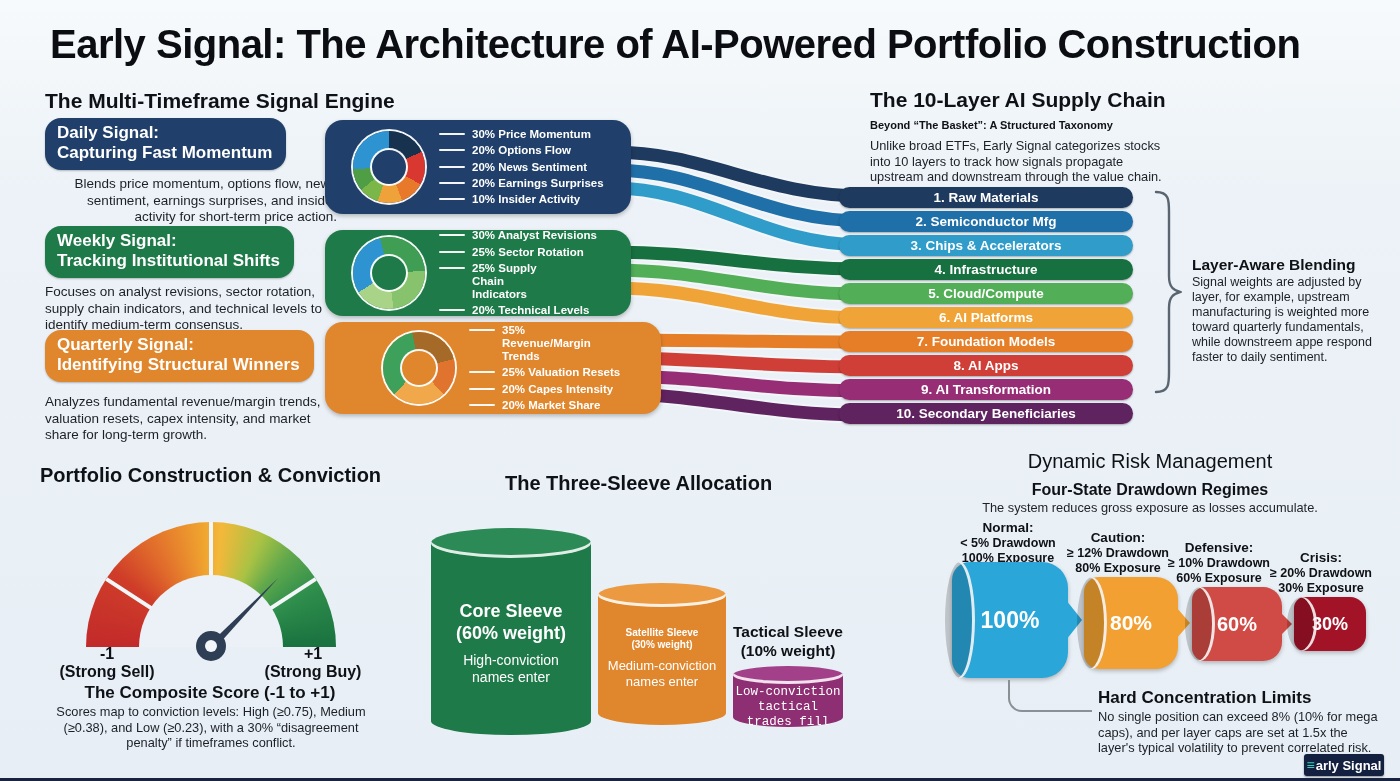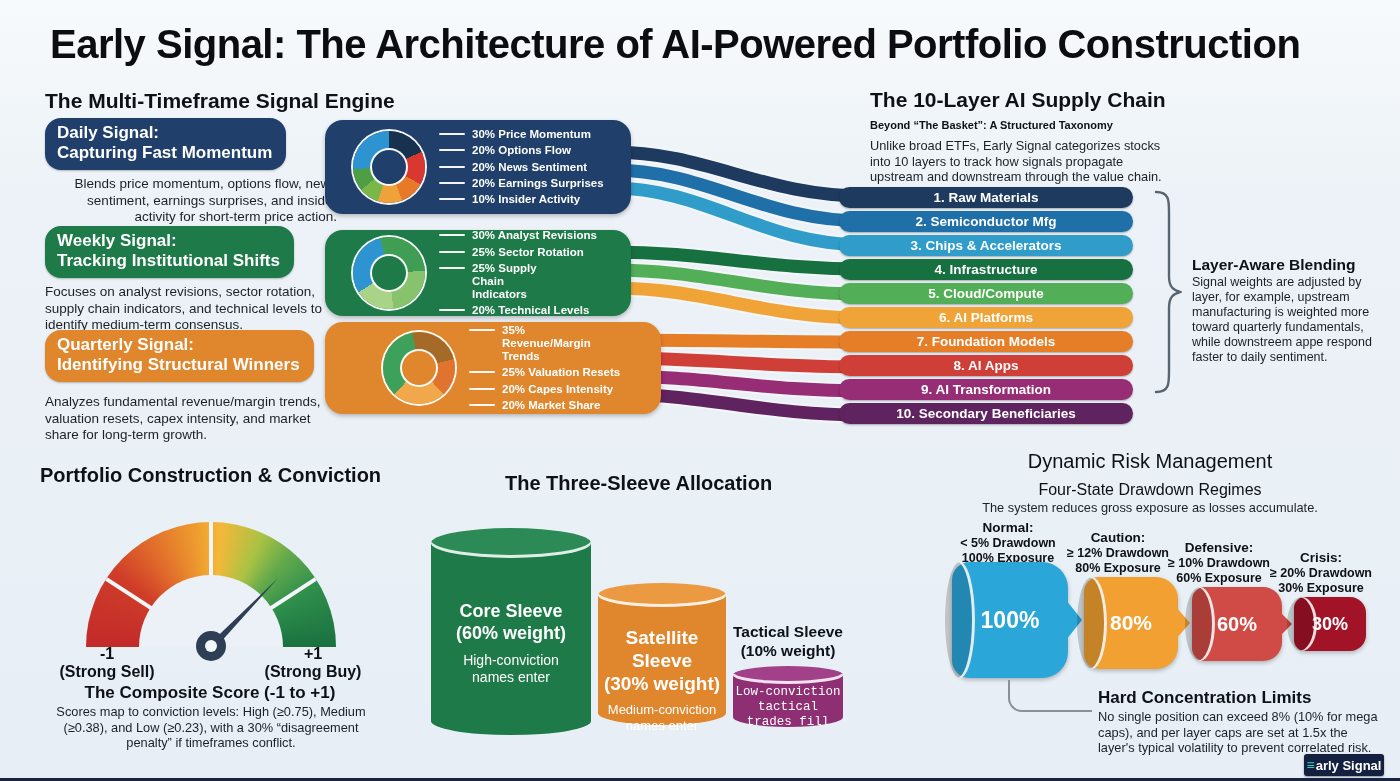--- a/index.html
+++ b/index.html
@@ -222,42 +222,42 @@
         </div>
         <div style="font-size:14px;margin-top:8px;line-height:1.2;width:120px;margin-left:20px;">High-conviction names enter</div>
       </div>
     </div>
   </div>
 
   <div class="cyl" style="left:598px;top:583px;width:128px;">
     <div class="cyl-top" style="top:0;height:24px;background:#eb9a42;z-index:2;"></div>
     <div class="cyl-body" style="height:130px;background:#e0862d;margin-top:12px;border-bottom-left-radius:50% 12px;border-bottom-right-radius:50% 12px;">
       <div class="cyl-text" style="padding-top:32px;">
-        <div style="font-size:19px;font-weight:bold;line-height:1.2;">
+        <div style="font-size:10px;font-weight:bold;line-height:1.2;">
           <span>Satellite Sleeve</span><br>
           <span>(30% weight)</span>
         </div>
         <div style="font-size:13px;margin-top:7px;line-height:1.2;width:110px;margin-left:9px;">Medium-conviction names enter</div>
       </div>
     </div>
   </div>
 
   <div class="abs" style="left:730px;top:623px;width:116px;text-align:center;font-size:15.5px;font-weight:bold;color:#0e1116;line-height:1.2;">
     <span>Tactical Sleeve</span><br>
     <span>(10% weight)</span>
   </div>
   <div class="cyl" style="left:733px;top:666px;width:110px;">
     <div class="cyl-top" style="top:0;height:18px;background:#a2418a;z-index:2;"></div>
     <div class="cyl-body" style="height:52px;background:#8d2f72;margin-top:9px;border-bottom-left-radius:50% 10px;border-bottom-right-radius:50% 10px;">
       <div class="cyl-text" style="padding-top:10px;font-size:12.5px;line-height:1.2;font-family:Liberation Mono, monospace;">Low-conviction tactical trades fill</div>
     </div>
   </div>
 
   <div class="abs" style="left:940px;top:450px;width:420px;text-align:center;font-size:20px;font-weight:normal;color:#0e1116;">Dynamic Risk Management</div>
-  <div class="abs" style="left:940px;top:481px;width:420px;text-align:center;font-size:16px;font-weight:normal;color:#0e1116;">Four-State Drawdown Regimes</div>
+  <div class="abs" style="left:940px;top:481px;width:420px;text-align:center;font-size:16px;font-weight:bold;color:#0e1116;">Four-State Drawdown Regimes</div>
   <div class="abs small-p" style="left:940px;top:500px;width:420px;text-align:center;">The system reduces gross exposure as losses accumulate.</div>
 
   <div class="state-lab" style="left:950px;top:520px;width:116px;">
     <span class="nm">Normal:</span><br>
     <span>&lt; 5% Drawdown</span><br>
     <span>100% Exposure</span>
   </div>
   <div class="state-lab" style="left:1063px;top:530px;width:110px;">
     <span class="nm">Caution:</span><br>
     <span>≥ 12% Drawdown</span><br>

